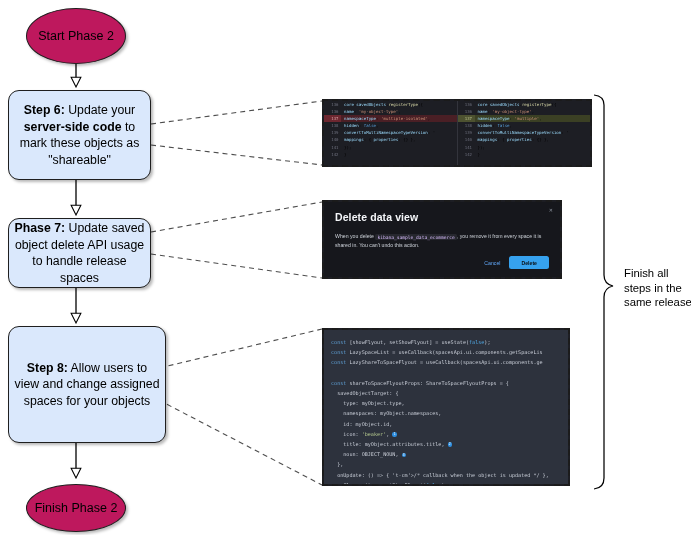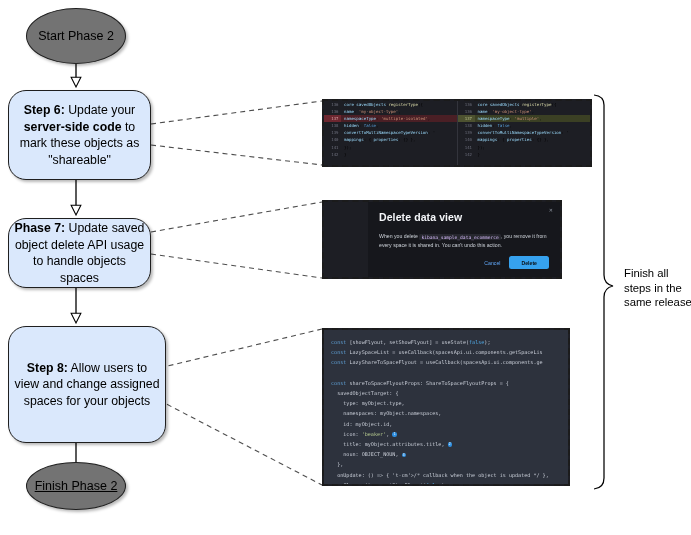--- a/index.html
+++ b/index.html
@@ -24,31 +24,31 @@
     position: absolute;
     box-sizing: border-box;
     display: flex;
     align-items: center;
     justify-content: center;
     text-align: center;
     color: #000000;
   }
   
   .terminator {
-    background: #737373;
+    background: #be185d;
     border: 1.3px solid #1f1f1f;
     border-radius: 50%;
     font-size: 12.5px;
     box-shadow: 2px 2px 3px rgba(0,0,0,0.28);
   }
   
   .process {
     background: #dae8fc;
     border: 1.3px solid #1f1f1f;
-    border-radius: 18px;
+    border-radius: 11px;
     font-size: 12.3px;
     line-height: 16.5px;
     padding: 2px 5px;
     box-shadow: 2px 2px 3px rgba(0,0,0,0.28);
   }
   .process b { font-weight: bold; }
 
   
   .shot {
     position: absolute;
@@ -234,31 +234,31 @@
 </div>
 
 <div class="node process" style="left:8px; top:90px; width:143px; height:90px;">
   <div>
     <b>Step 6:</b><span> Update your </span><b>server-side code</b><span> to mark these objects as "shareable"</span>
   </div>
 </div>
 
 <div class="node process" style="left:8px; top:218px; width:143px; height:70px;">
   <div>
-    <b>Phase 7:</b><span> Update saved object delete API usage to handle objects spaces</span>
+    <b>Phase 7:</b><span> Update saved object delete API usage to handle release spaces</span>
   </div>
 </div>
 
 <div class="node process" style="left:8px; top:326px; width:158px; height:117px;">
   <div>
     <b>Step 8:</b><span> Allow users to view and change assigned spaces for your objects</span>
   </div>
 </div>
 
-<div class="node terminator" style="left:26px; top:462px; width:100px; height:48px;text-decoration:underline;">
+<div class="node terminator" style="left:26px; top:484px; width:100px; height:48px;">
   <span>Finish Phase 2</span>
 </div>
 
 <div class="shot" style="left:322px; top:99px; width:270px; height:68px;">
   <div class="diff">
     <div class="diff-side" id="diff-before">
         <div class="code-row">
           <span class="gutter">136</span>
           <span class="code-txt"><span class="tk-prop">core</span>.<span class="tk-prop">savedObjects</span>.<span class="tk-fn">registerType</span>({</span>
         </div>
@@ -321,21 +321,21 @@
           <span class="code-txt">  });</span>
         </div>
         <div class="code-row">
           <span class="gutter">142</span>
           <span class="code-txt">}</span>
         </div>
       </div>
   </div>
 </div>
 
-<div class="shot" style="left:322px; top:200px; width:240px; height:79px;padding-left:44px;">
+<div class="shot" style="left:322px; top:200px; width:240px; height:79px;">
   <div class="modal">
     <div class="modal-close">✕</div>
     <div class="modal-title">Delete data view</div>
     <div class="modal-body"><span>When you delete </span><span class="code-chip">kibana_sample_data_ecommerce</span><span>, you remove it from every space it is shared in. You can't undo this action.</span></div>
     <div class="modal-footer">
       <div class="btn-cancel">Cancel</div>
       <div class="btn-delete">Delete</div>
     </div>
   </div>
 </div>

